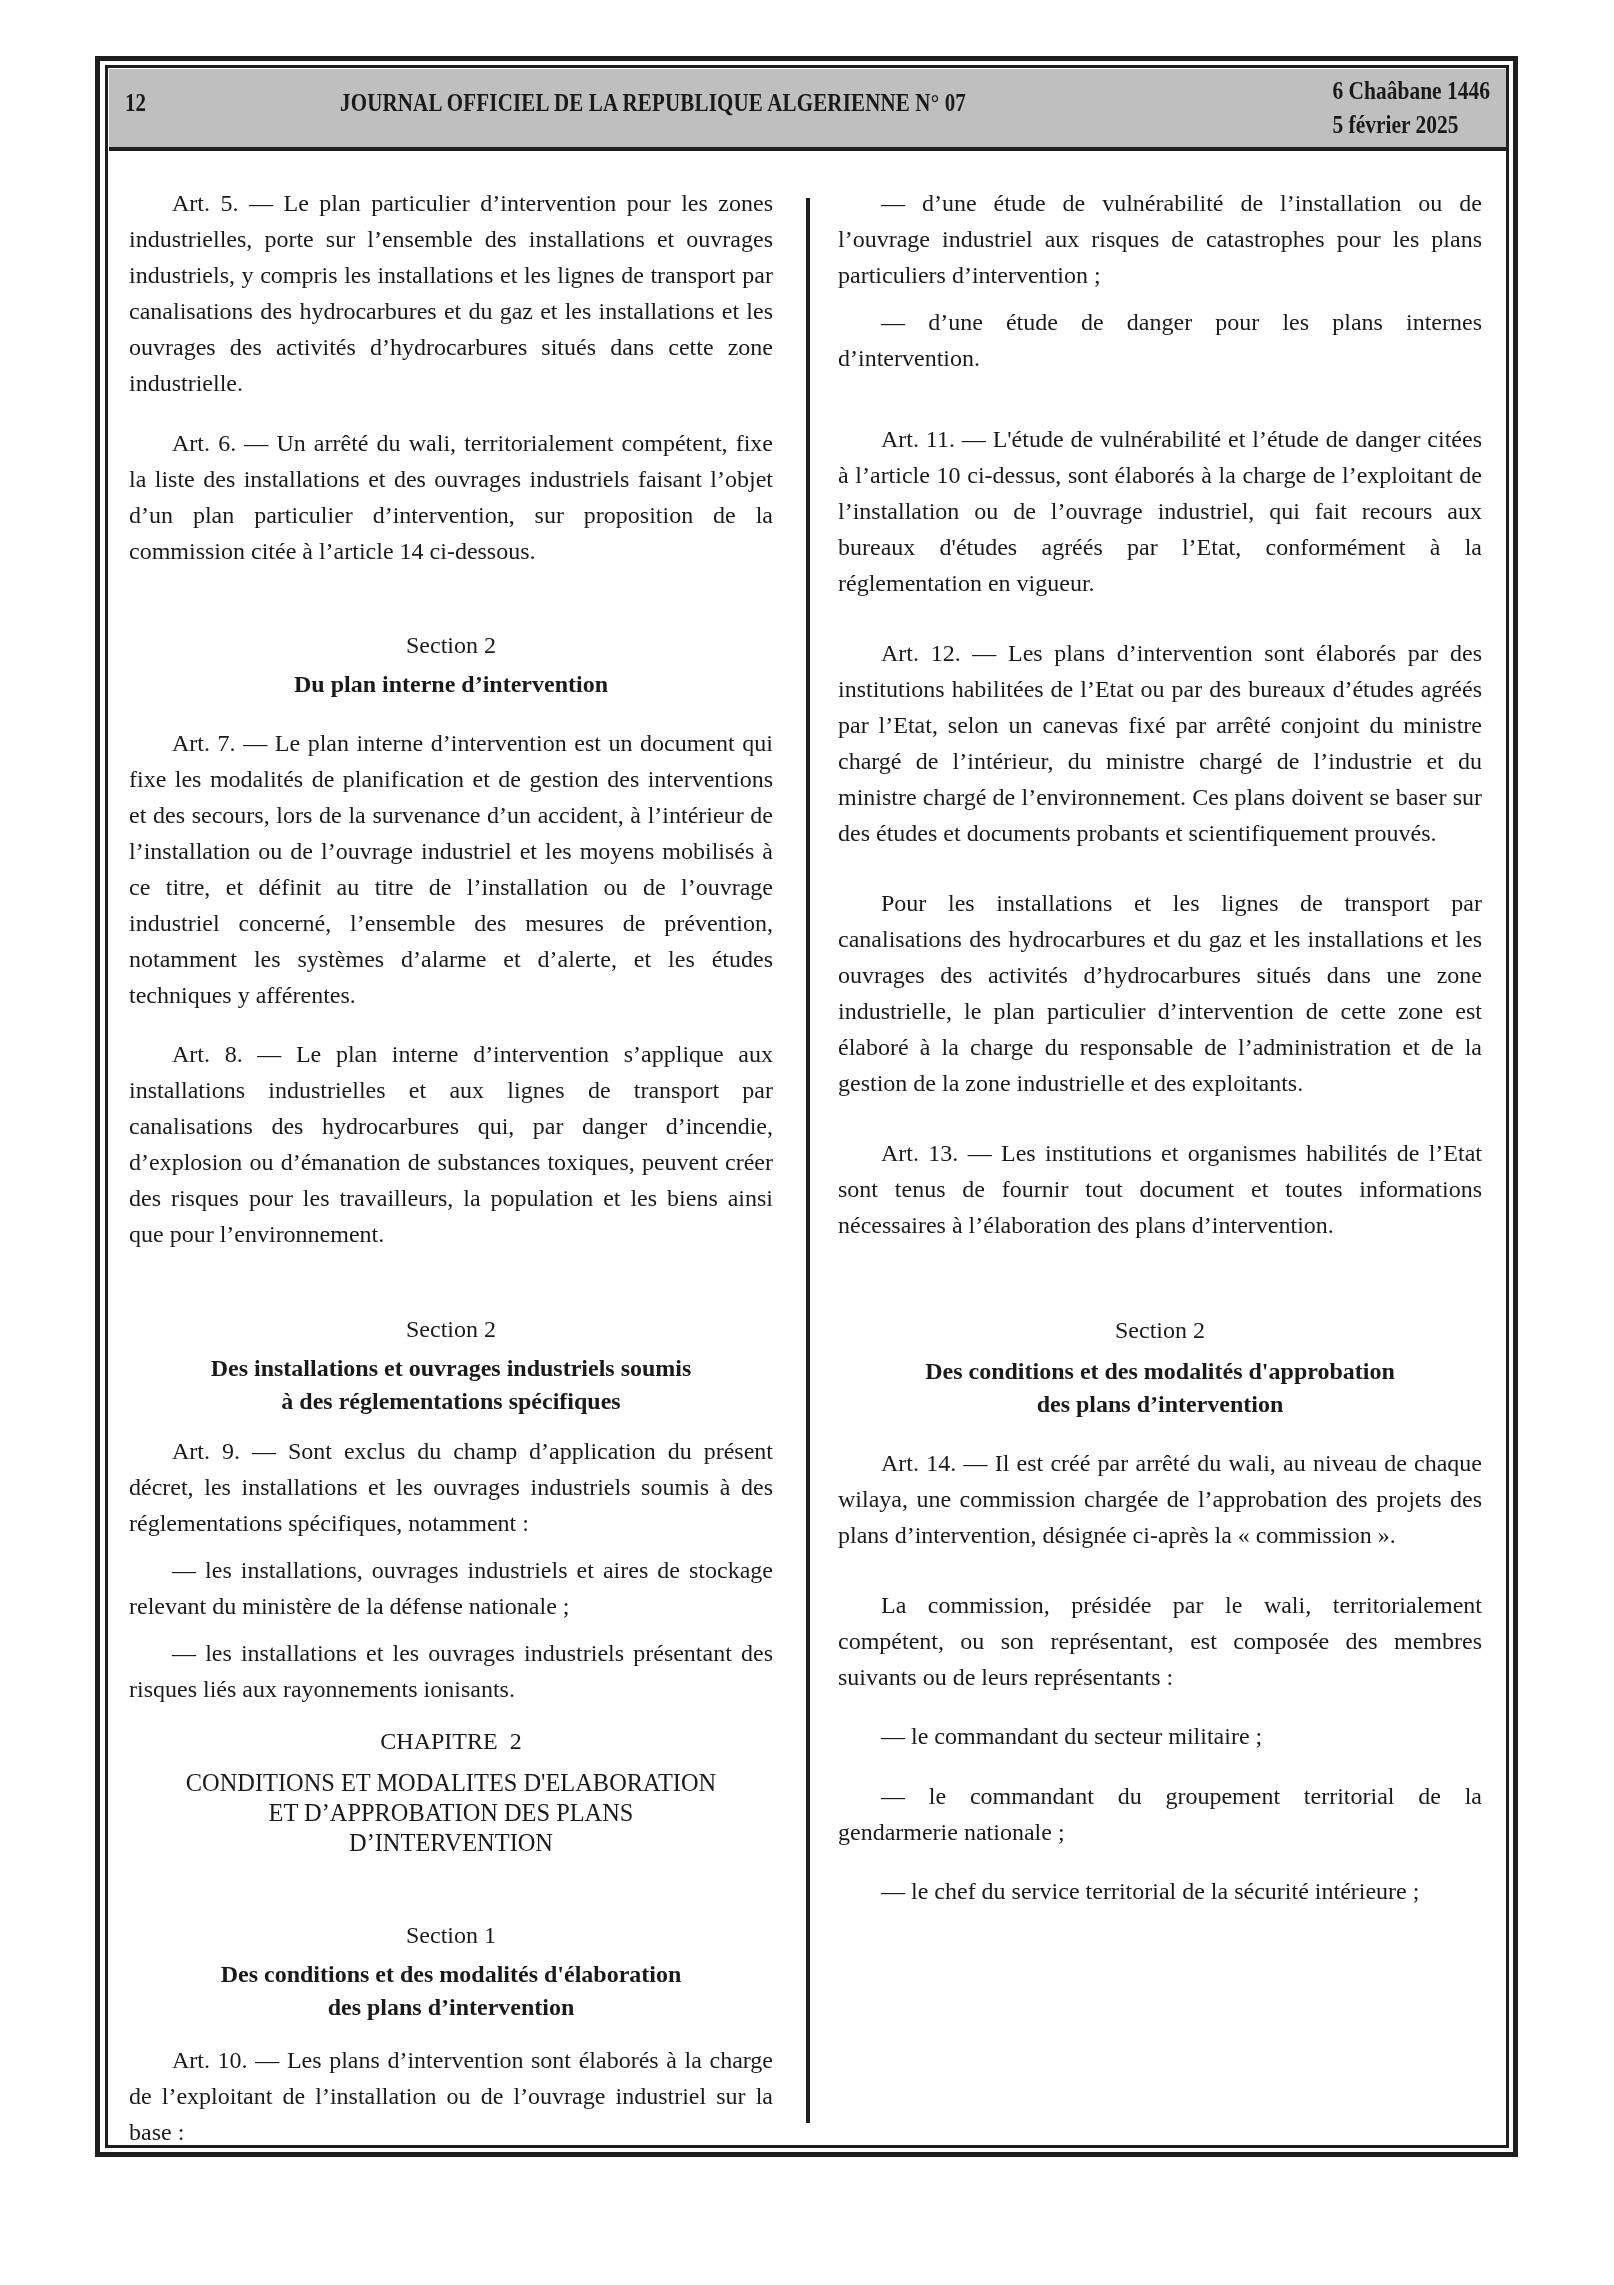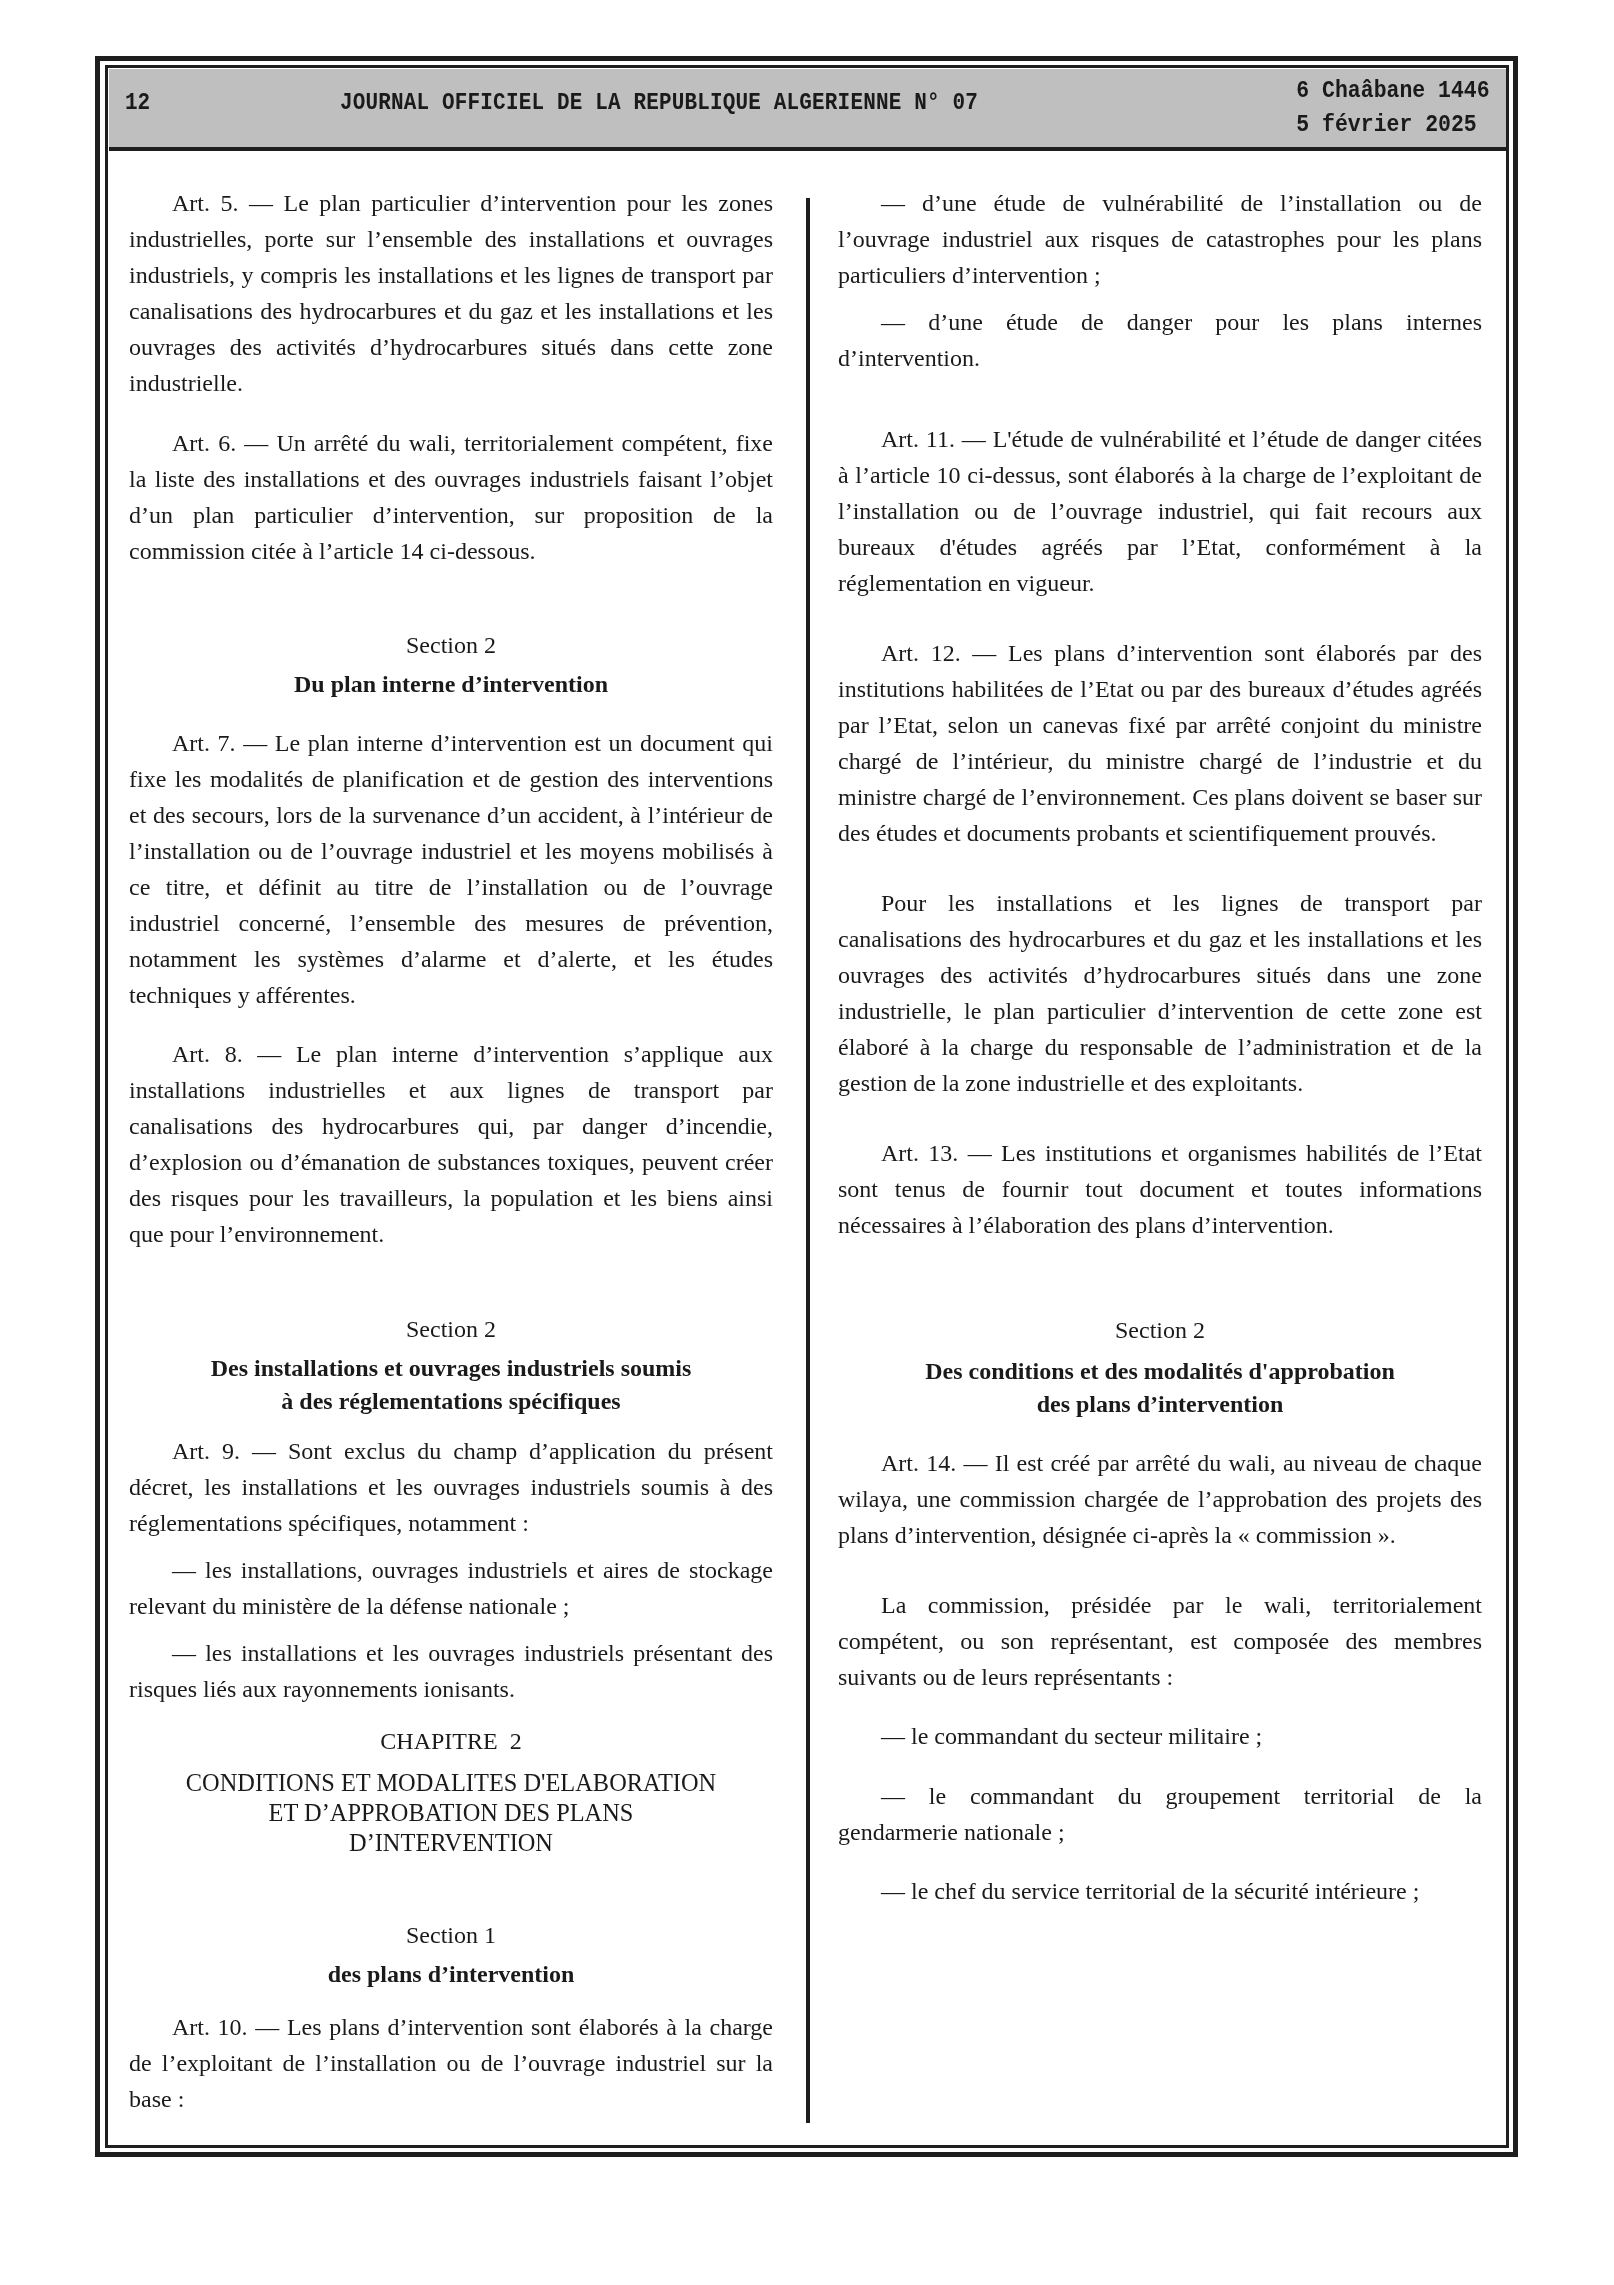--- a/index.html
+++ b/index.html
@@ -5,21 +5,21 @@
     html, body { margin: 0; padding: 0; background: #ffffff; }
     body { width: 1615px; height: 2285px; position: relative; overflow: hidden;
            font-family: "Liberation Serif", "DejaVu Serif", serif; color: #1a1a1a; }
 
     .frame-outer { position: absolute; left: 95px; top: 56px; width: 1423px; height: 2101px;
                    border: 5.4px solid #1e1e1e; box-sizing: border-box; }
     .frame-inner { position: absolute; left: 105px; top: 65px; width: 1404px; height: 2083px;
                    border: 3.6px solid #1e1e1e; box-sizing: border-box; }
 
     .header { position: absolute; left: 109px; top: 69px; width: 1397px; height: 78px;
-              background: #bfbfbf; border-bottom: 4.5px solid #1e1e1e; box-sizing: content-box; font-family: Liberation Mono, monospace; }
+              background: #bfbfbf; border-bottom: 4.5px solid #1e1e1e; box-sizing: content-box; }
     .hdr-num { position: absolute; left: 16.3px; top: 20px; font-weight: bold; font-size: 24.4px;
                transform: scaleX(0.86); transform-origin: left; }
     .hdr-title { position: absolute; left: 231px; top: 20px; font-weight: bold; font-size: 24.4px;
                  transform: scaleX(0.86); transform-origin: left; white-space: nowrap; letter-spacing: 0.2px; }
     .hdr-dates { position: absolute; right: 16.3px; top: 4.5px; font-weight: bold;
                  font-size: 24.4px; line-height: 34px; }
     .hdr-dates div { transform: scaleX(0.88); transform-origin: right; white-space: nowrap; }
 
     .col { position: absolute; top: 185px; width: 644px; font-size: 24px; line-height: 36px; }
     .col-left { left: 129px; }
@@ -79,20 +79,21 @@
   <p>— les installations et les ouvrages industriels présentant des risques liés aux rayonnements ionisants.</p>
   <div class="gap-s" style="height:16.3px"></div>
   <p class="center" style="white-space:pre">CHAPITRE  2</p>
   <div class="gap-s" style="height:9px"></div>
   <p class="chap-title">CONDITIONS ET MODALITES D'ELABORATION</p>
   <p class="chap-title">ET D’APPROBATION DES PLANS</p>
   <p class="chap-title">D’INTERVENTION</p>
   <div class="gap-m"></div>
   <p class="sec">Section 1</p>
   <div class="gap-s" style="height:5.4px"></div>
+  <p class="sec-title">Des conditions et des modalités d'élaboration</p>
   <p class="sec-title">des plans d’intervention</p>
   <div class="gap-s" style="height:18px"></div>
   <p>Art. 10. — Les plans d’intervention sont élaborés à la charge de l’exploitant de l’installation ou de l’ouvrage industriel sur la base :</p>
 </div>
 
 <div class="col col-right">
   <p>— d’une étude de vulnérabilité de l’installation ou de l’ouvrage industriel aux risques de catastrophes pour les plans particuliers d’intervention ;</p>
   <div class="gap-s"></div>
   <p>— d’une étude de danger pour les plans internes d’intervention.</p>
   <div class="gap-s"></div>

